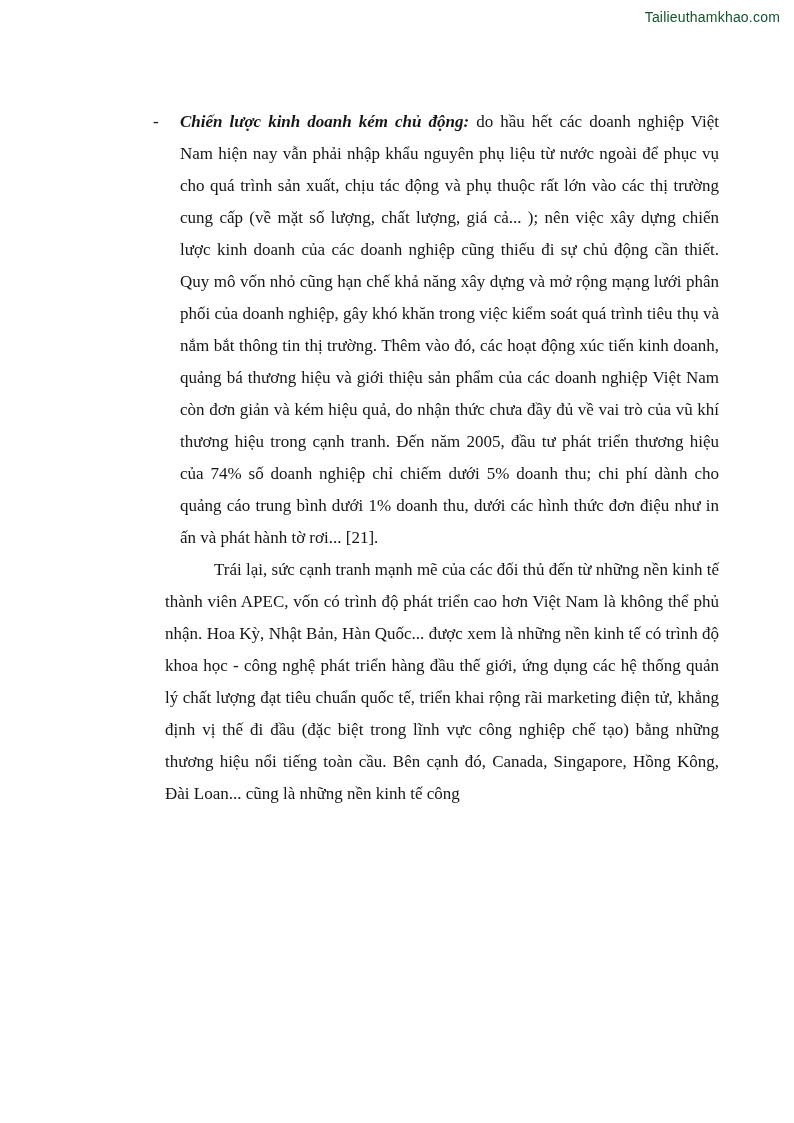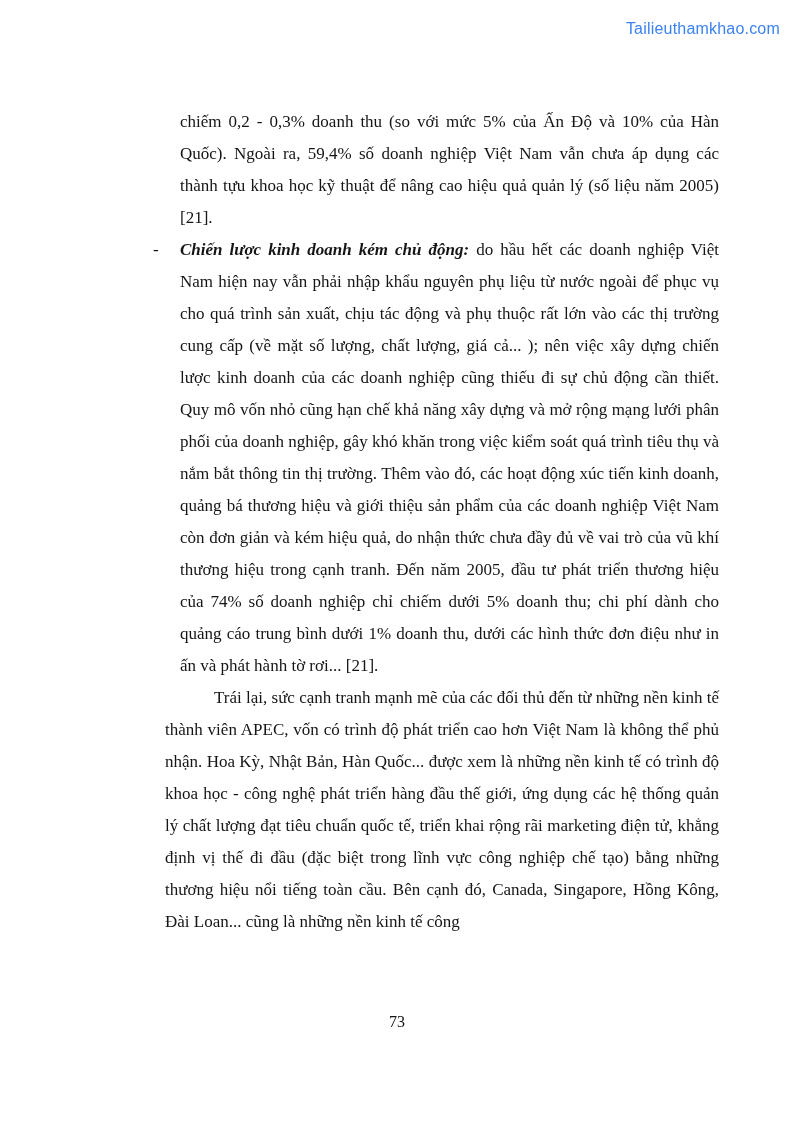--- a/index.html
+++ b/index.html
@@ -9,25 +9,25 @@
     width: 794px;
     height: 1123px;
     margin: 0 auto;
     background: #ffffff;
     font-family: "Liberation Serif", serif;
     color: #151515;
     overflow: hidden;
   }
   .watermark {
     position: absolute;
-    top: 20px;
+    top: 9px;
     right: 14px;
     font-family: "Liberation Sans", sans-serif;
-    font-size: 16px;
-    color: #3b82f6;
+    font-size: 14px;
+    color: #14532d;
     letter-spacing: 0.2px;
   }
   .content {
     position: absolute;
     left: 131px;
     top: 106px;
     width: 588px;
     font-size: 17px;
     line-height: 32px;
     text-align: justify;
@@ -62,26 +62,24 @@
 </style>
 </head>
 <body>
 
 <div class="page">
 
   <div class="watermark">Tailieuthamkhao.com</div>
 
   <div class="content">
 
-    <p class="para continuation-block">chiếm 0,2 - 0,3% doanh thu (so với mức 5% của Ấn Độ và 10% của Hàn Quốc). Ngoài ra, 59,4% số doanh nghiệp Việt Nam vẫn chưa áp dụng các thành tựu khoa học kỹ thuật để nâng cao hiệu quả quản lý (số liệu năm 2005) [21].</p>
 
     <div class="bullet-item">
       <span class="bullet-marker">-</span>
       <p class="para"><span class="bullet-lead">Chiến lược kinh doanh kém chủ động:</span><span> do hầu hết các doanh nghiệp Việt Nam hiện nay vẫn phải nhập khẩu nguyên phụ liệu từ nước ngoài để phục vụ cho quá trình sản xuất, chịu tác động và phụ thuộc rất lớn vào các thị trường cung cấp (về mặt số lượng, chất lượng, giá cả... ); nên việc xây dựng chiến lược kinh doanh của các doanh nghiệp cũng thiếu đi sự chủ động cần thiết. Quy mô vốn nhỏ cũng hạn chế khả năng xây dựng và mở rộng mạng lưới phân phối của doanh nghiệp, gây khó khăn trong việc kiểm soát quá trình tiêu thụ và nắm bắt thông tin thị trường. Thêm vào đó, các hoạt động xúc tiến kinh doanh, quảng bá thương hiệu và giới thiệu sản phẩm của các doanh nghiệp Việt Nam còn đơn giản và kém hiệu quả, do nhận thức chưa đầy đủ về vai trò của vũ khí thương hiệu trong cạnh tranh. Đến năm 2005, đầu tư phát triển thương hiệu của 74% số doanh nghiệp chỉ chiếm dưới 5% doanh thu; chi phí dành cho quảng cáo trung bình dưới 1% doanh thu, dưới các hình thức đơn điệu như in ấn và phát hành tờ rơi...  [21].</span></p>
     </div>
 
     <p class="para first-line-indent">Trái lại, sức cạnh tranh mạnh mẽ của các đối thủ đến từ những nền kinh tế thành viên APEC, vốn có trình độ phát triển cao hơn Việt Nam là không thể phủ nhận. Hoa Kỳ, Nhật Bản, Hàn Quốc... được xem là những nền kinh tế có trình độ khoa học - công nghệ phát triển hàng đầu thế giới, ứng dụng các hệ thống quản lý chất lượng đạt tiêu chuẩn quốc tế, triển khai rộng rãi marketing điện tử, khẳng định vị thế đi đầu (đặc biệt trong lĩnh vực công nghiệp chế tạo) bằng những thương hiệu nổi tiếng toàn cầu. Bên cạnh đó, Canada, Singapore, Hồng Kông, Đài Loan... cũng là những nền kinh tế công</p>
 
   </div>
 
-  <div class="page-number">73</div>
 
 </div>
 
 </body></html>

